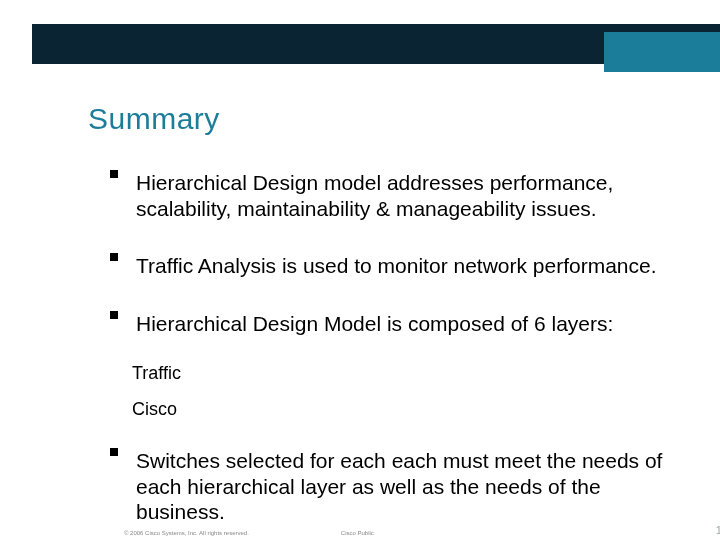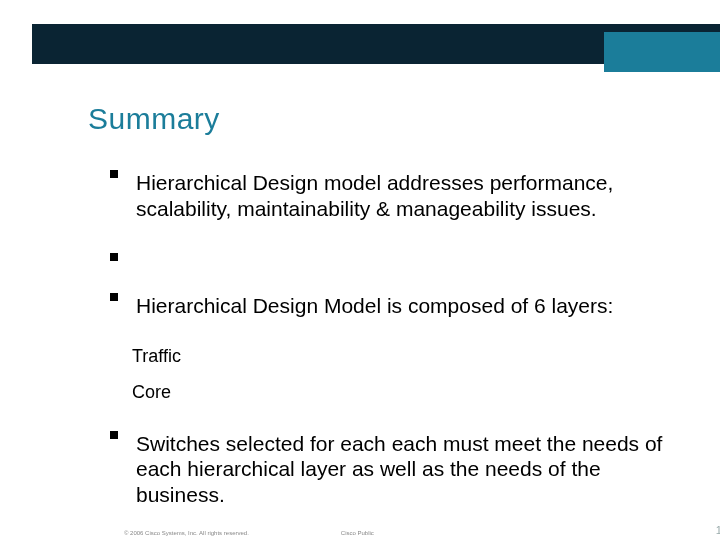--- a/index.html
+++ b/index.html
@@ -30,29 +30,30 @@
 
   <div class="content">
 
     <div class="bullet">
       <span class="sq"></span>
       <span class="txt">Hierarchical Design model addresses performance, scalability, maintainability &amp; manageability issues.</span>
     </div>
 
     <div class="bullet">
       <span class="sq"></span>
+      <span class="txt">Traffic Analysis is used to monitor network performance.</span>
     </div>
 
     <div class="bullet">
       <span class="sq"></span>
       <span class="txt">Hierarchical Design Model is composed of 6 layers:</span>
     </div>
 
     <div class="sub">Traffic</div>
-    <div class="sub" style="margin-bottom:16px;">Core</div>
+    <div class="sub" style="margin-bottom:16px;">Cisco</div>
 
     <div class="bullet">
       <span class="sq"></span>
       <span class="txt">Switches selected for each each must meet the needs of each hierarchical layer as well as the needs of the business.</span>
     </div>
 
   </div>
 
   <div class="footer">
     <span class="copy">© 2006 Cisco Systems, Inc. All rights reserved.</span>

